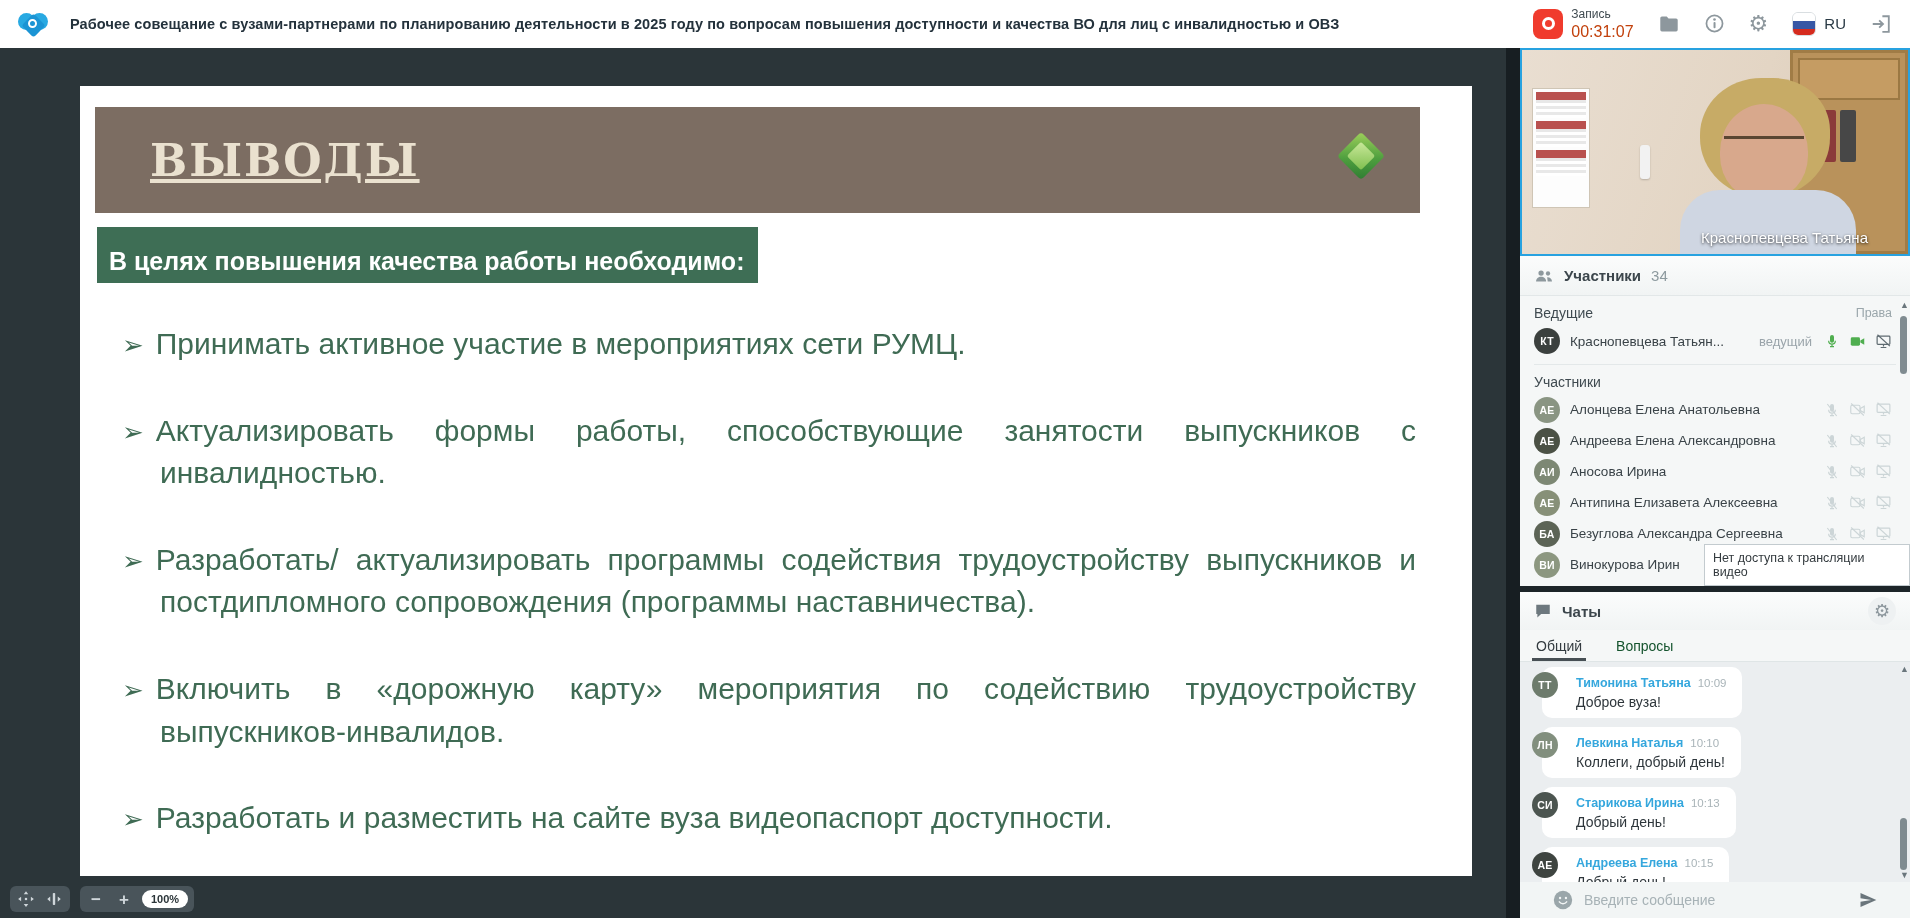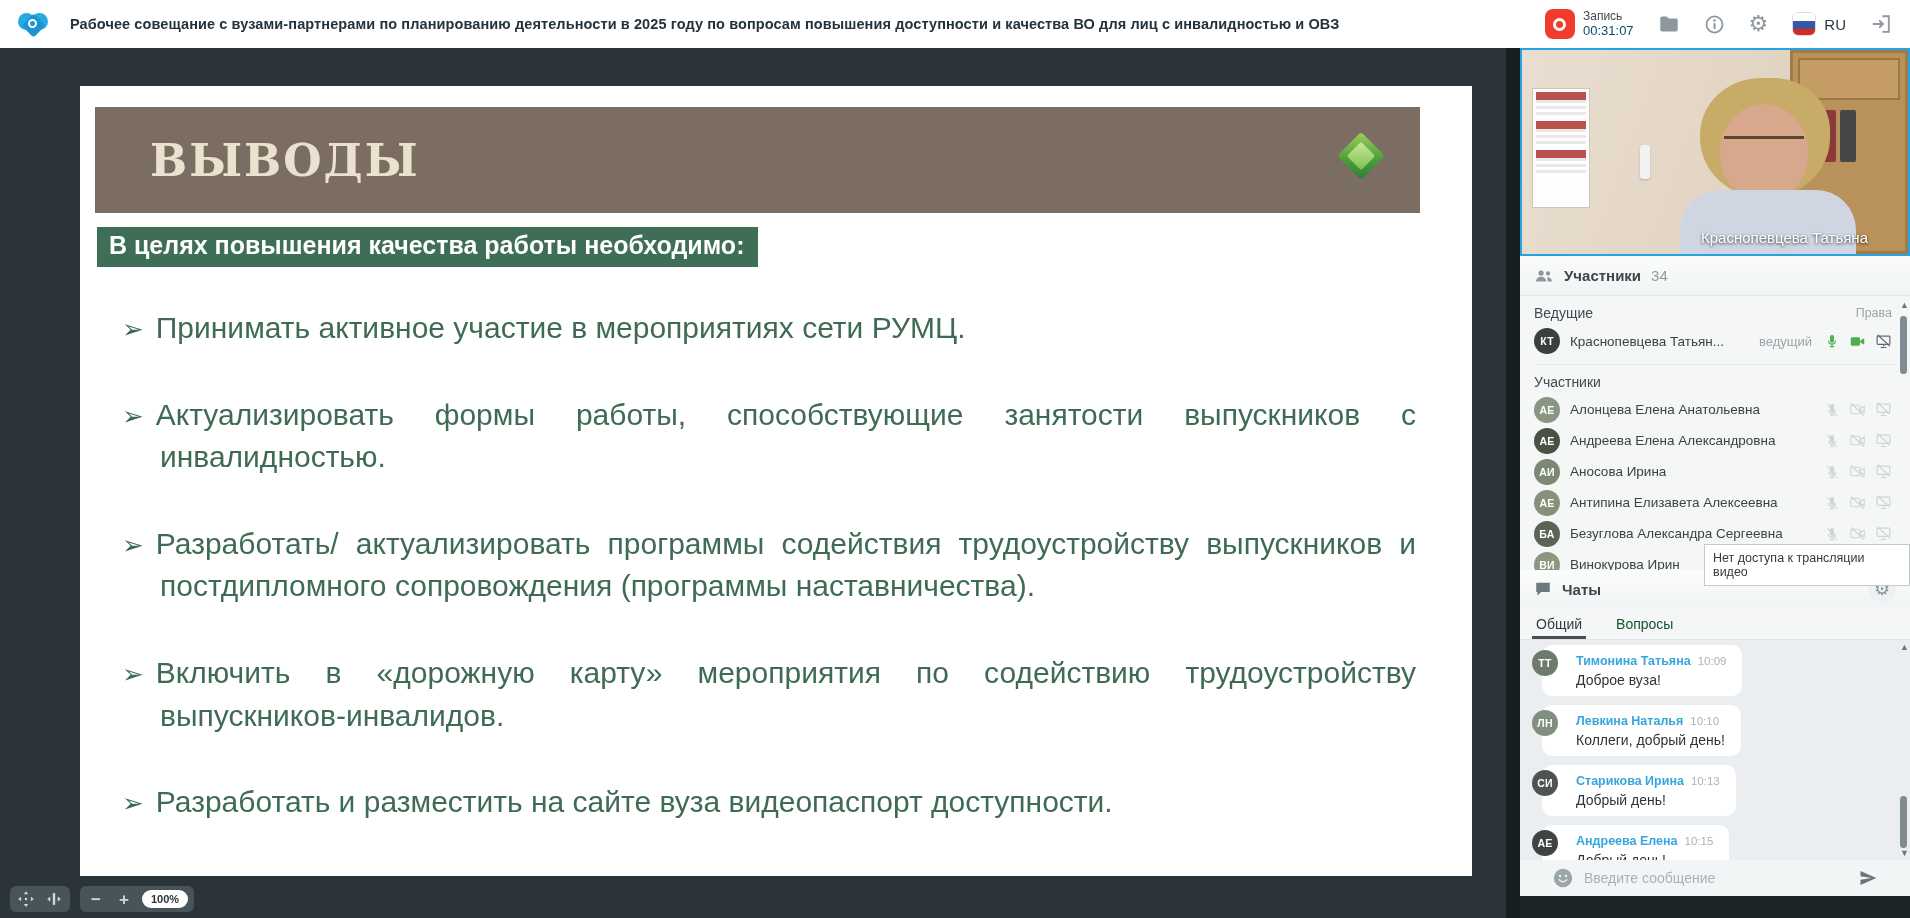--- a/index.html
+++ b/index.html
@@ -14,41 +14,41 @@
   .logo .lobe.l { left:0; top:3px; } .logo .lobe.r { right:0; top:3px; }
   .logo .base { position:absolute; left:6.5px; top:7px; width:17px; height:17px; background:#1b94d4; transform:rotate(45deg); border-radius:3px; }
   .logo .ring { position:absolute; left:10px; top:9px; width:9px; height:9px; border:2.5px solid #fff; border-radius:50%; }
   .tb-title { font-size:14.5px; color:#24323c; font-weight:bold; letter-spacing:.1px; }
   .tb-right { margin-left:auto; display:flex; align-items:center; gap:24px; padding-right:18px; }
   .rec { display:flex; align-items:center; gap:8px; }
   .rec-btn { width:30px; height:30px; border-radius:8px; background:#f03b2d; display:flex; align-items:center; justify-content:center; cursor:pointer; }
   .rec-ring { width:13px; height:13px; border:3.5px solid #fff; border-radius:50%; }
   .rec-txt { line-height:1.2; }
   .rec-txt .l1 { font-size:12px; color:#3f4a50; }
-  .rec-txt .l2 { font-size:13px; color:#0c4a6e; }
+  .rec-txt .l2 { font-size:16px; color:#c2410c; }
   .tb-ic { color:#8d979d; display:flex; align-items:center; cursor:pointer; }
   .gear-glyph { font-size:22px; color:#8d979d; line-height:1; }
   .lang { display:flex; align-items:center; gap:8px; cursor:pointer; }
   .flag { width:24px; height:24px; border-radius:6px; overflow:hidden; border:1px solid #d9dee1; }
   .flag div { height:8px; } .flag .w{background:#fff;} .flag .b{background:#3757a5;} .flag .r{background:#d52b1e;}
   .lang span { font-size:15px; color:#2a3a45; }
 
   
   .stage { position:absolute; top:48px; left:0; width:1520px; height:870px; background:#2b3539;
            border-right:14px solid #171e22; }
   .slide { position:absolute; left:80px; top:38px; width:1392px; height:790px; background:#fff; overflow:hidden; }
   .band { position:relative; margin:21px 52px 0 15px; height:106px; background:#7c6d62; display:flex; align-items:center; }
   .band h1 { margin-left:55px; font-family:"DejaVu Serif", serif; font-weight:bold; font-size:44px;
-             color:#eae1cf; letter-spacing:2px; }
+             color:#eae1cf; letter-spacing:2px;text-decoration:underline; }
   .gem { position:absolute; right:42px; top:32px; width:34px; height:34px; transform:rotate(45deg);
          background:linear-gradient(135deg,#9ed05a 0%,#4f9f3f 55%,#2e7d32 100%); border-radius:4px; }
   .gem i { position:absolute; left:7px; top:7px; width:20px; height:20px; display:block;
            background:linear-gradient(315deg,#7fbf4f,#c9e89a); border-radius:2px; }
   .sl-heading { display:inline-block; margin:14px 0 0 17px; background:#3e6e55; color:#fff;
-                font-weight:bold; font-size:25px; padding:4px 14px 7px 12px; }
+                font-weight:bold; font-size:25px; padding:20px 14px 7px 12px; }
   .bullets { margin:40px 56px 0 42px; color:#3f6b54; font-size:30px; }
   .bullet { text-align:justify; text-align-last:left; line-height:1.42; margin-bottom:44px;
             padding-left:38px; text-indent:-38px; }
   .bullet .arr { font-size:26px; margin-right:12px; }
 
   .stage-controls { position:absolute; left:10px; bottom:6px; display:flex; gap:10px; align-items:center; }
   .pill { background:#49545a; border-radius:6px; height:26px; display:flex; align-items:center; padding:0 6px; gap:8px; }
   .pbtn { color:#cfd6da; display:flex; align-items:center; justify-content:center; width:20px; height:22px; cursor:pointer; }
   .sign { color:#cfd6da; font-size:17px; font-weight:bold; line-height:1; }
   .zoom-badge { background:#fff; color:#2b3539; border-radius:10px; font-size:11px; font-weight:bold;
@@ -98,21 +98,21 @@
   .rowicons .off { color:#ccd5d7; }
   .p-div { border-top:1px solid #e3e8e9; margin:7px 14px 0; }
   .tooltip { position:absolute; top:288px; right:0; width:206px; background:#fff; border:1px solid #c3cbcf;
              font-size:12.5px; color:#333a3e; padding:6px 8px; z-index:6; }
   .rail { position:absolute; right:1px; top:44px; height:284px; width:12px; }
   .rail .up { position:absolute; top:0; right:0; font-size:9px; color:#6a767c; cursor:pointer; }
   .rail .down { position:absolute; bottom:0; right:0; font-size:9px; color:#6a767c; cursor:pointer; }
   .rail .thumb { position:absolute; top:16px; right:2px; width:7px; height:58px; background:#7f8b90; border-radius:4px; cursor:pointer; }
 
   
-  .chat { position:absolute; top:522px; left:0; width:390px; height:326px; background:#ebeef0; }
+  .chat { position:absolute; top:544px; left:0; width:390px; height:326px; background:#ebeef0; }
   .c-head { height:38px; display:flex; align-items:center; gap:10px; padding:0 14px;
             background:linear-gradient(#fbfcfc,#f1f4f4); }
   .c-head .ic { color:#6d787e; display:flex; }
   .c-head b { font-size:15px; color:#3c464c; }
   .c-gear { margin-left:auto; width:28px; height:28px; border-radius:50%; background:#eef1f2; display:flex;
             align-items:center; justify-content:center; cursor:pointer; }
   .c-gear .gear-glyph { font-size:18px; }
   .tabs { height:32px; display:flex; gap:34px; padding:0 16px; background:#f5f7f7; border-bottom:1px solid #dfe5e6; }
   .tab { font-size:14px; color:#14532d; display:flex; align-items:center; cursor:pointer; position:relative; }
   .tab.active { color:#333b40; }

